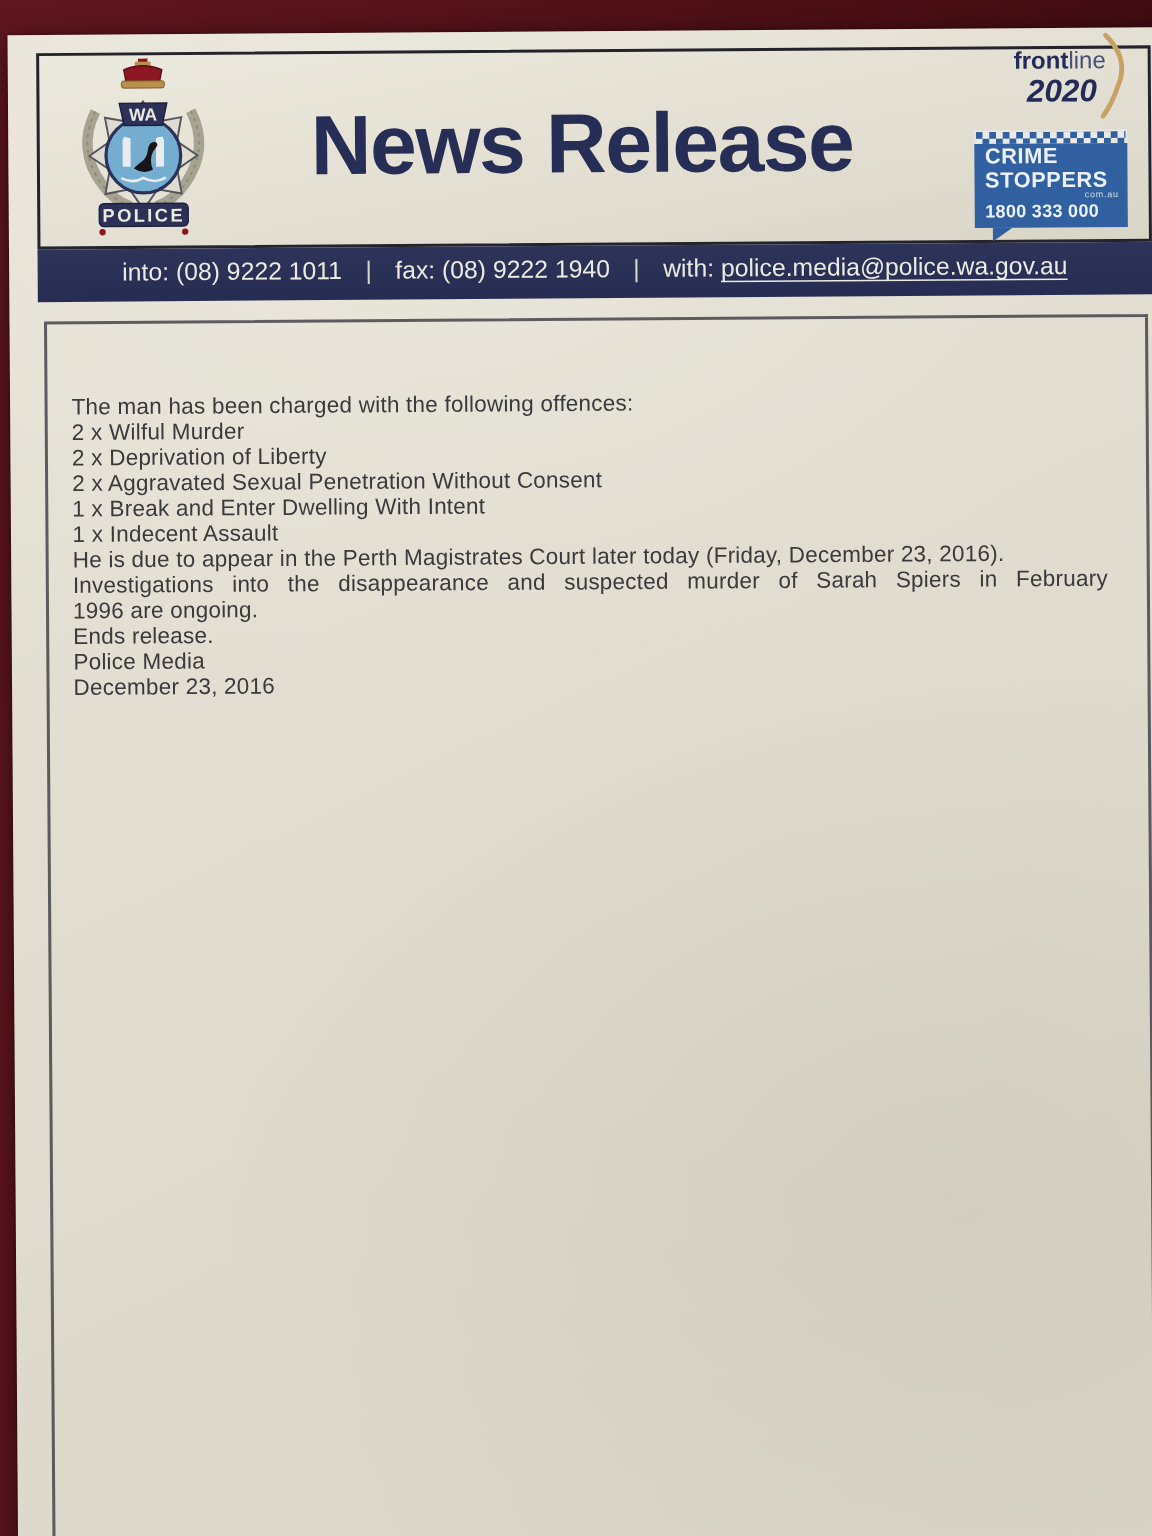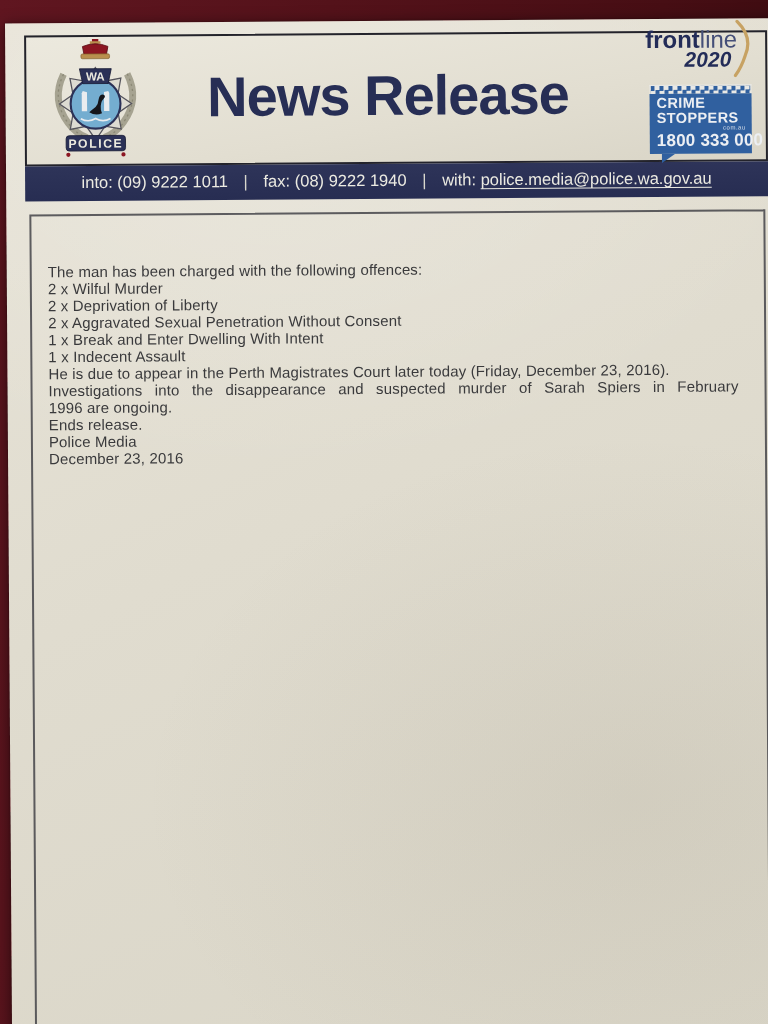--- a/index.html
+++ b/index.html
@@ -47,42 +47,42 @@
     padding: 0 4px 6px 0;
   }
   .logo-col {
     flex: 0 0 124px;
     display: flex;
     flex-direction: column;
     align-items: flex-end;
     padding-right: 4px;
   }
   .frontline { position: relative; padding-right: 14px; text-align: right; }
-  .frontline .fl-line1 { font-size: 24px; line-height: 20px; }
+  .frontline .fl-line1 { font-size: 16px; line-height: 20px; }
   .fl-front { font-weight: bold; color: #232c58; }
   .fl-line  { font-weight: normal; color: #454f78; }
   .fl-year  { display: block; font-size: 21px; line-height: 20px; font-weight: bold; font-style: italic; color: #232c58; padding-right: 6px; text-align: right; }
   .fl-swoosh { position: absolute; right: -2px; top: -10px; }
 
   .crimestoppers { margin-top: 15px; width: 102px; position: relative; }
   .cs-checker {
     height: 9px;
     background: repeating-conic-gradient(#e9e9e6 0% 25%, #30609f 0% 50%);
     background-size: 9px 9px;
     border: 1px solid #e9e9e6; border-bottom: none;
   }
   .cs-box {
     background: #30609f;
     color: #eceff3;
     padding: 2px 5px 4px 7px;
     line-height: 1.05;
   }
   .cs-line1, .cs-line2 { font-size: 14.5px; font-weight: bold; letter-spacing: 0.4px; }
   .cs-suffix { font-size: 6px; text-align: right; letter-spacing: 0.5px; margin: -1px 1px 0 0; opacity: 0.85; }
-  .cs-phone { font-size: 17px; font-weight: bold; letter-spacing: 0.2px; margin-top: 1px; white-space: nowrap; }
+  .cs-phone { font-size: 12px; font-weight: bold; letter-spacing: 0.2px; margin-top: 1px; white-space: nowrap; }
   .cs-tail {
     width: 0; height: 0; margin-left: 12px;
     border-top: 9px solid #30609f;
     border-right: 13px solid transparent;
   }
 
   
   .contact-bar {
     margin: 0 16px 0 19px;
     background: linear-gradient(180deg, #2e3459 0%, #272d52 100%);
@@ -189,21 +189,21 @@
           <div class="cs-suffix">com.au</div>
           <div class="cs-phone">1800 333 000</div>
         </div>
         <div class="cs-tail"></div>
       </div>
     </div>
   </div>
 
   <div class="contact-bar">
     <span>into:</span>
-    <span>(09) 9222 1011</span>
+    <span>(08) 9222 1011</span>
     <span class="sep">|</span>
     <span>fax:</span>
     <span>(08) 9222 1940</span>
     <span class="sep">|</span>
     <span>with:</span>
     <span class="contact-email">police.media@police.wa.gov.au</span>
   </div>
 
   <div class="body-box">
     <p>The man has been charged with the following offences:</p>

